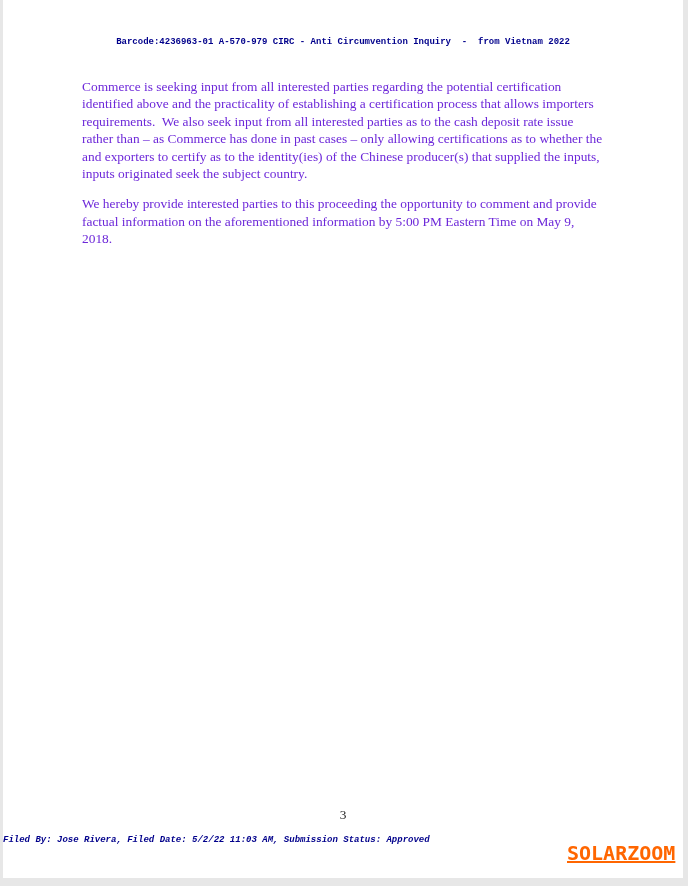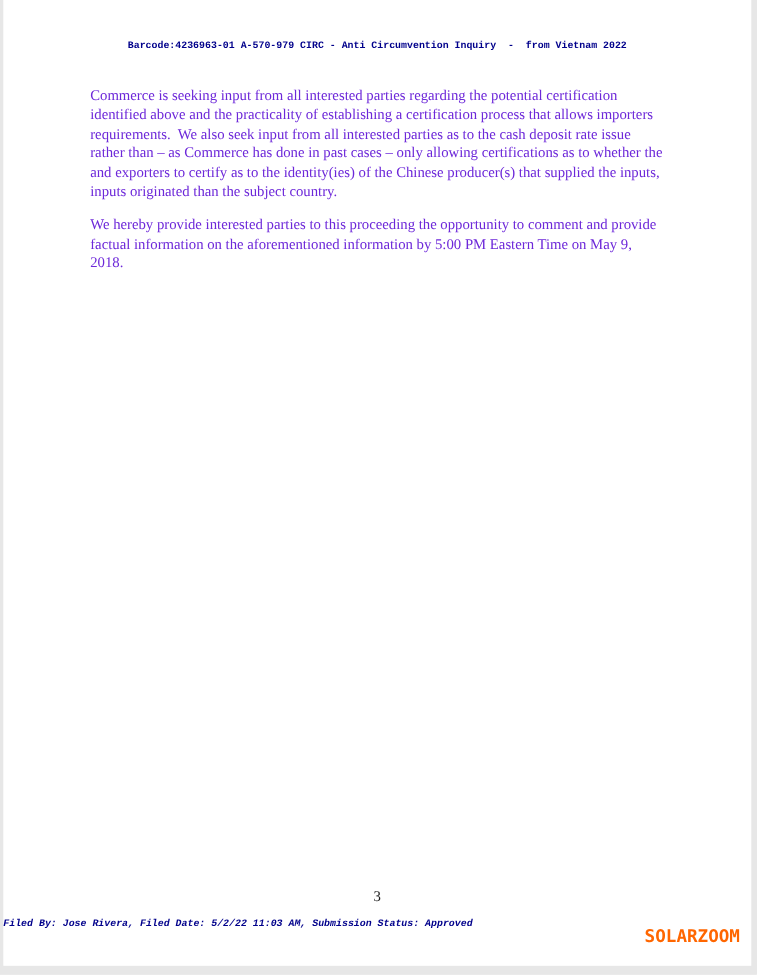--- a/index.html
+++ b/index.html
@@ -63,45 +63,46 @@
     font-family: "Liberation Mono", "DejaVu Sans Mono", monospace;
     font-weight: bold;
     font-size: 9px;
     color: #00008b;
     white-space: pre;
     font-style: italic;
   }
   .watermark {
     position: absolute;
     top: 841px;
-    left: 583px;
+    left: 564px;
     font-family: "DejaVu Sans Mono", monospace;
     font-weight: bold;
-    font-size: 16px;
+    font-size: 20px;
     letter-spacing: 0px;
     color: #ff6600;
     white-space: pre;
+    text-decoration: underline;
   }
 </style>
 </head>
 <body>
 
 <div class="page">
 
   <div class="barcode-header">Barcode:4236963-01 A-570-979 CIRC - Anti Circumvention Inquiry  -  from Vietnam 2022</div>
 
   <div class="body-text">
 
     <div class="paragraph">
       <div class="line">Commerce is seeking input from all interested parties regarding the potential certification</div>
       <div class="line">identified above and the practicality of establishing a certification process that allows importers</div>
       <div class="line">requirements.  We also seek input from all interested parties as to the cash deposit rate issue</div>
       <div class="line">rather than – as Commerce has done in past cases – only allowing certifications as to whether the</div>
       <div class="line">and exporters to certify as to the identity(ies) of the Chinese producer(s) that supplied the inputs,</div>
-      <div class="line">inputs originated than the subject country.</div>
+      <div class="line">inputs originated seek the subject country.</div>
     </div>
 
     <div class="paragraph">
       <div class="line">We hereby provide interested parties to this proceeding the opportunity to comment and provide</div>
       <div class="line">factual information on the aforementioned information by 5:00 PM Eastern Time on May 9,</div>
       <div class="line">2018.</div>
     </div>
 
   </div>
 

